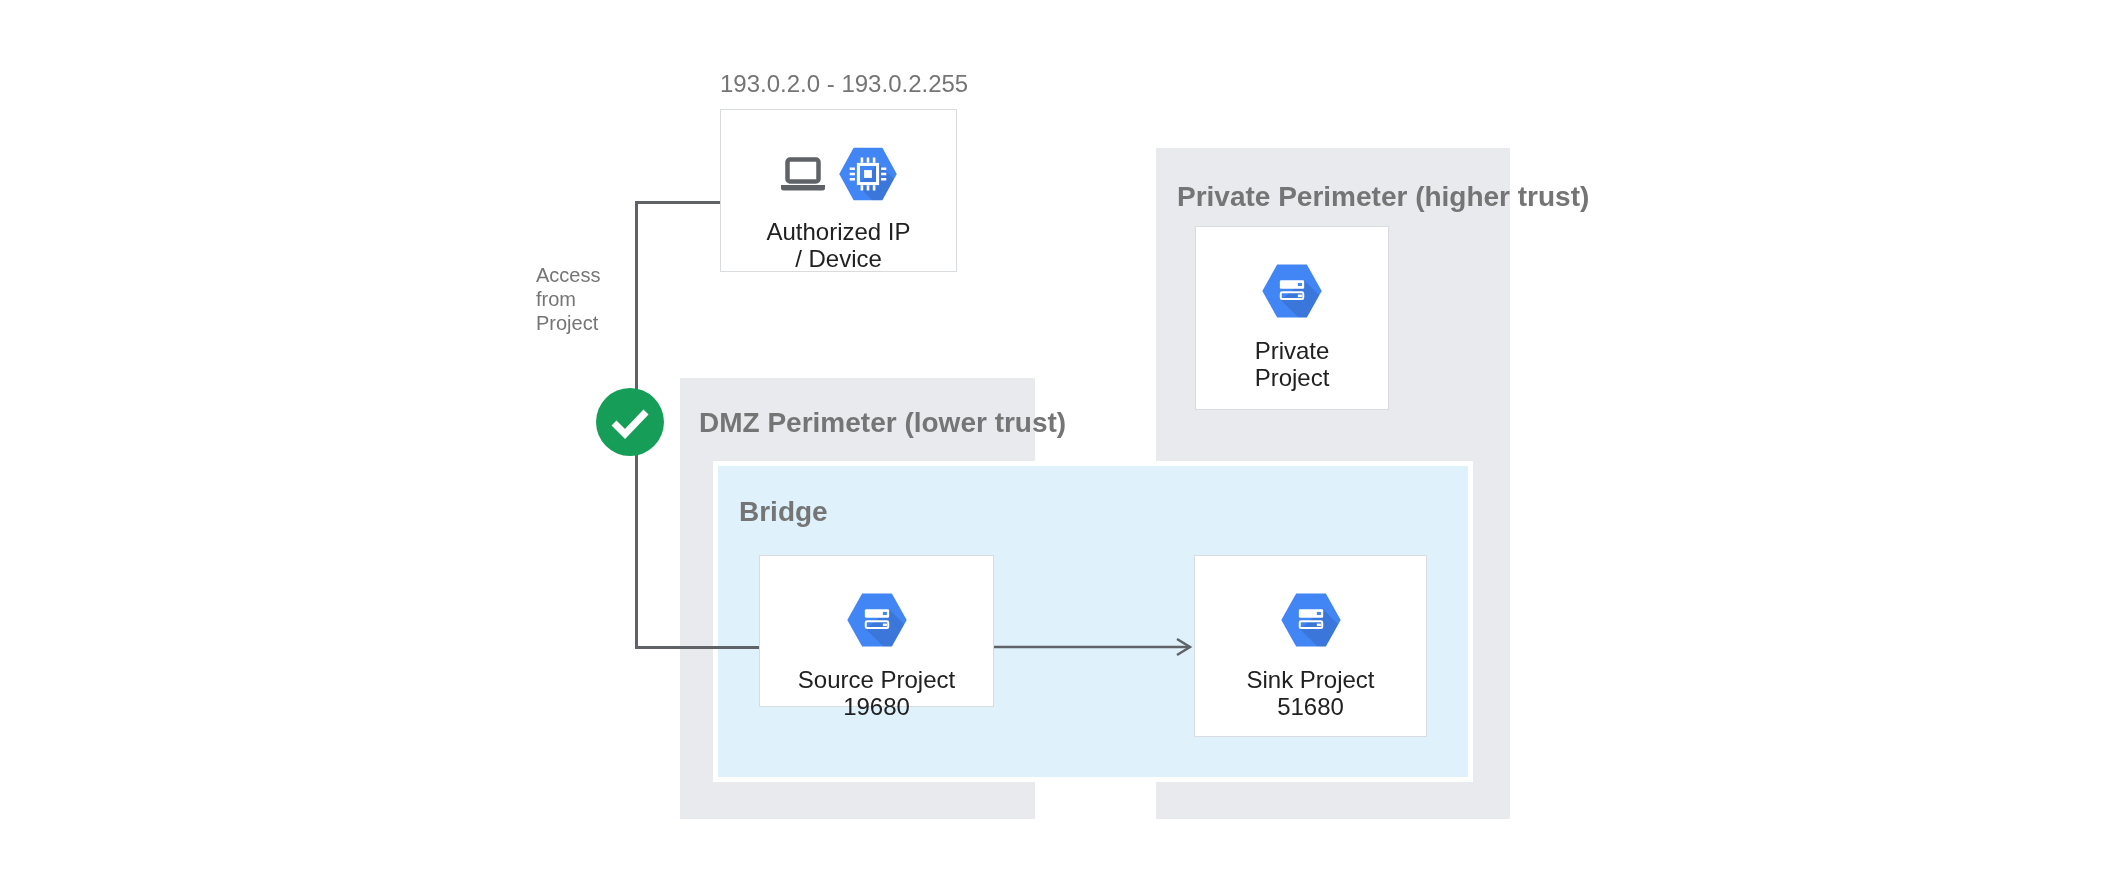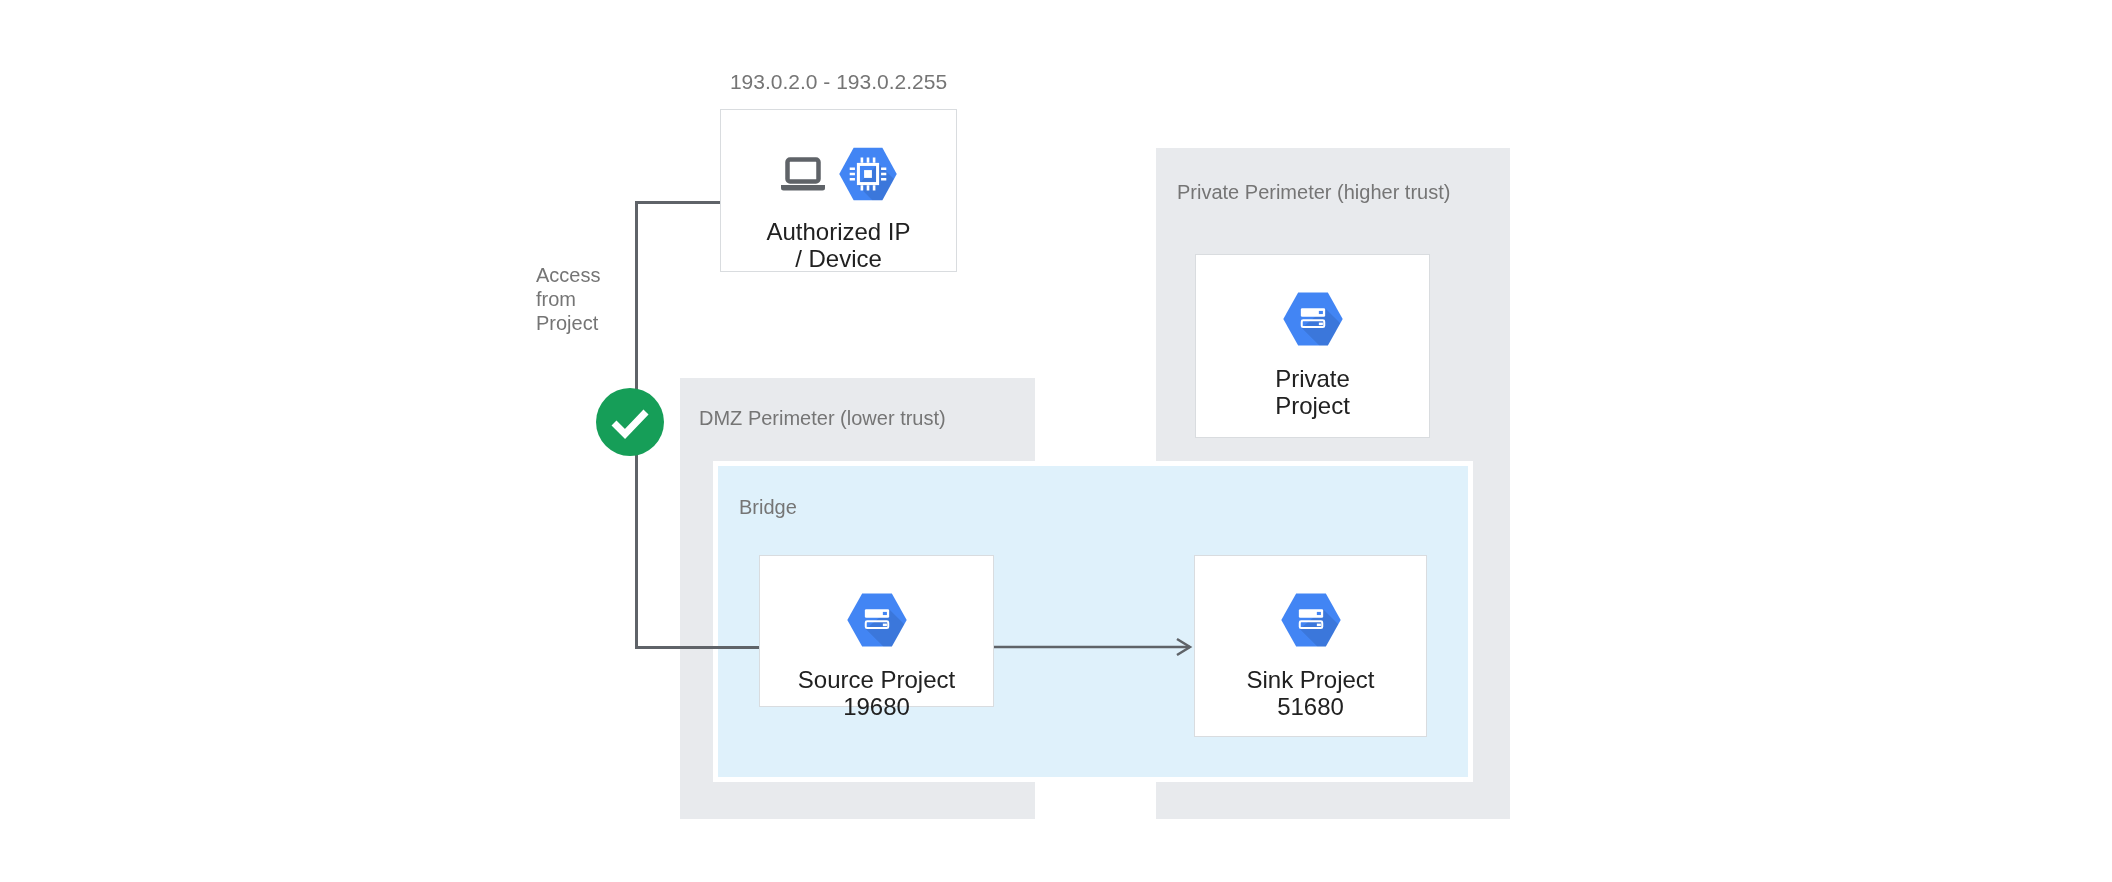--- a/index.html
+++ b/index.html
@@ -17,23 +17,24 @@
   }
   
   .perimeter {
     position: absolute;
     background: #E8EAED;
   }
   .perimeter-dmz     { left: 680px;  top: 378px; width: 355px; height: 441px; }
   .perimeter-private { left: 1156px; top: 148px; width: 354px; height: 671px; }
   .zone-label {
     position: absolute;
-    font-size: 20px;
+    font-size: 28px;
     color: #757575;
     white-space: nowrap;
+    font-weight: bold;
   }
   .perimeter-dmz .zone-label     { left: 19px; top: 29px; }
   .perimeter-private .zone-label { left: 21px; top: 33px; }
   
   .bridge {
     position: absolute;
     left: 713px; top: 461px;
     width: 760px; height: 321px;
     background: #DFF1FB;
     border: 5px solid #ffffff;
@@ -48,21 +49,21 @@
     border: 1.5px solid #D9DCDF;
     box-sizing: border-box;
     display: flex;
     flex-direction: column;
     align-items: center;
     z-index: 3;
   }
   .node-authorized      { left: 720px;  top: 109px; width: 237px; height: 163px; }
   .node-source-project  { left: 759px;  top: 555px; width: 235px; height: 152px; }
   .node-sink-project    { left: 1194px; top: 555px; width: 233px; height: 182px; }
-  .node-private-project { left: 1195px; top: 254px; width: 235px; height: 184px; }
+  .node-private-project { left: 1195px; top: 226px; width: 194px; height: 184px; }
   .icon-row {
     display: flex;
     align-items: center;
     gap: 14px;
     margin-top: 37px;
   }
   .node-title {
     margin-top: 17px;
     text-align: center;
     font-size: 24px;
@@ -71,21 +72,21 @@
   }
   .node-source-project .node-title,
   .node-sink-project .node-title,
   .node-private-project .node-title { margin-top: 19px; }
   
   .ip-range-label {
     position: absolute;
     left: 720px; top: 70px;
     width: 237px;
     text-align: center;
-    font-size: 21px;
+    font-size: 24px;
     color: #757575;
     white-space: nowrap;
     z-index: 4;
   }
   .access-label {
     position: absolute;
     left: 536px; top: 263px;
     width: 100px;
     text-align: left;
     font-size: 20px;

